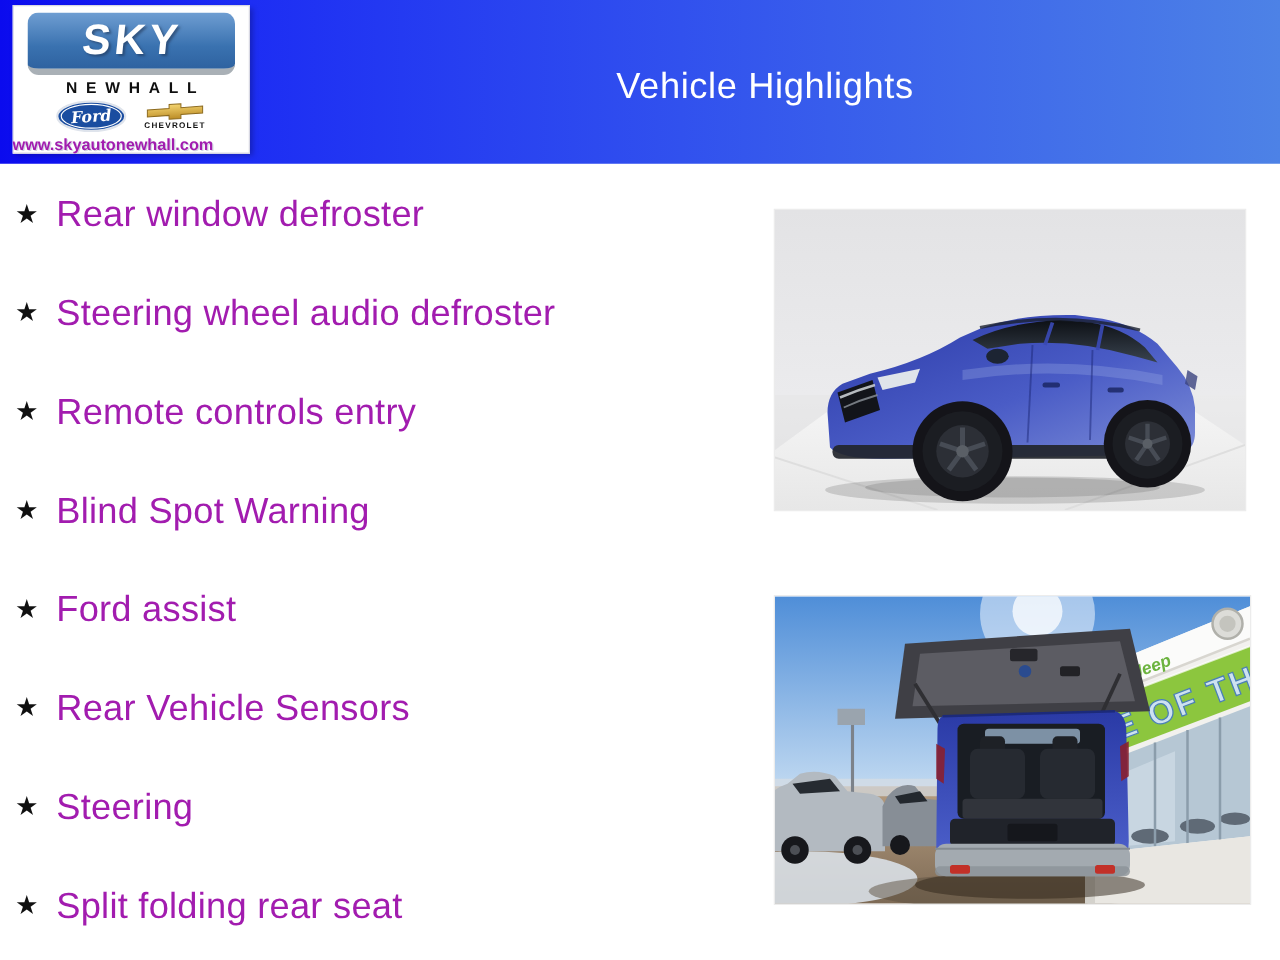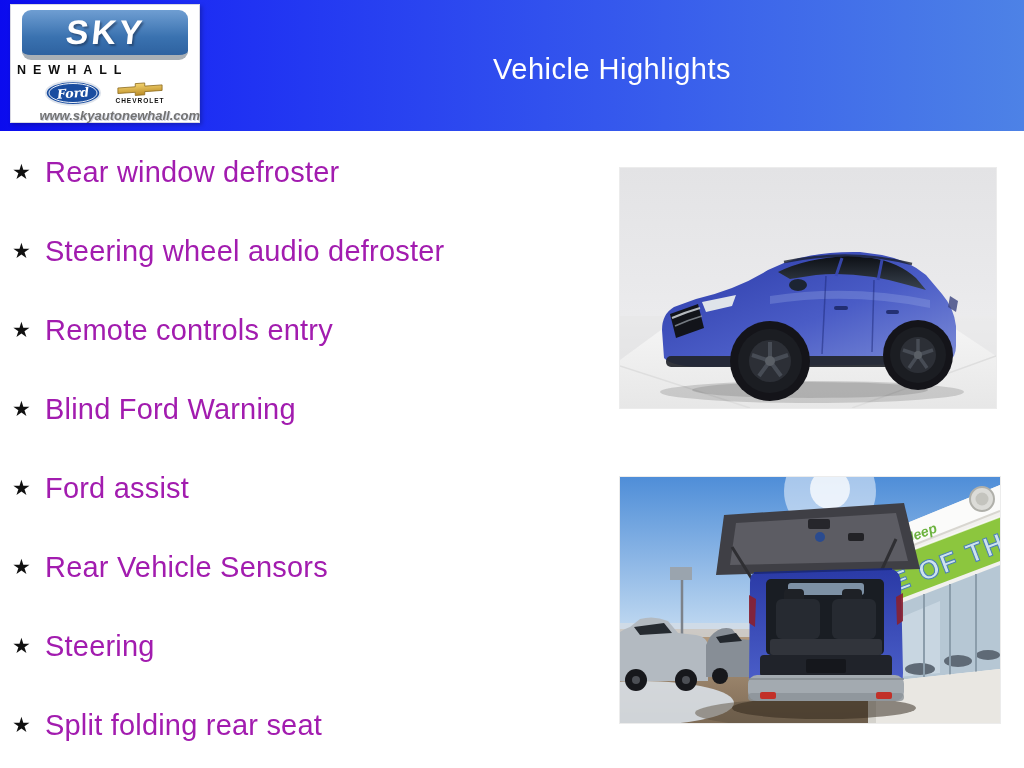--- a/index.html
+++ b/index.html
@@ -29,29 +29,29 @@
     margin:6px 12px 0; height:50px; border-radius:9px;
     background:linear-gradient(180deg,#6f9ed2 0%,#3a72b0 60%,#2e62a0 100%);
     border-bottom:5px solid #a9b0b6;
     display:flex; align-items:center; justify-content:center;
   }
   .sky-plate span {
     color:#ffffff; font-size:34px; font-weight:800; letter-spacing:3px;
     transform:skewX(-6deg); text-shadow:2px 2px 2px rgba(30,50,80,.55);
   }
   .newhall {
-    margin-top:3px; font-size:12.5px; font-weight:600;
+    margin-top:3px; text-align:center; font-size:12.5px; font-weight:600;
     letter-spacing:7px; padding-left:7px; color:#0f0f0f;
   }
   .brand-row { margin-top:2px; height:27px; display:flex; align-items:center; justify-content:center; gap:12px; }
   .chev { display:flex; flex-direction:column; align-items:center; }
   .chev-label { font-size:6.5px; font-weight:700; letter-spacing:1px; color:#111; margin-top:1px; }
   .site {
-    margin-top:2px; text-align:right; font-size:13px; font-weight:700; font-style:italic;
-    color:#737373; text-shadow:1px 1px 0 rgba(200,205,220,.8);
+    margin-top:2px; text-align:left; font-size:13px; font-weight:700; 
+    color:#a21caf; text-shadow:1px 1px 0 rgba(200,205,220,.8);
   }
 
   
   .features {
     position:absolute; left:12px; top:155px; width:580px; list-style:none;
   }
   .feature { display:flex; align-items:center; height:34px; margin-bottom:45px; }
   .star { width:24px; margin-right:9px; font-size:21px; color:#101010; text-align:left; line-height:34px; }
   .ftext { font-size:29px; color:#a21caf; line-height:34px; letter-spacing:.2px; }
 
@@ -105,21 +105,21 @@
     <li class="feature">
       <span class="star">★</span>
       <span class="ftext">Steering wheel audio defroster</span>
     </li>
     <li class="feature">
       <span class="star">★</span>
       <span class="ftext">Remote controls entry</span>
     </li>
     <li class="feature">
       <span class="star">★</span>
-      <span class="ftext">Blind Ford Warning</span>
+      <span class="ftext">Blind Spot Warning</span>
     </li>
     <li class="feature">
       <span class="star">★</span>
       <span class="ftext">Ford assist</span>
     </li>
     <li class="feature">
       <span class="star">★</span>
       <span class="ftext">Rear Vehicle Sensors</span>
     </li>
     <li class="feature">

